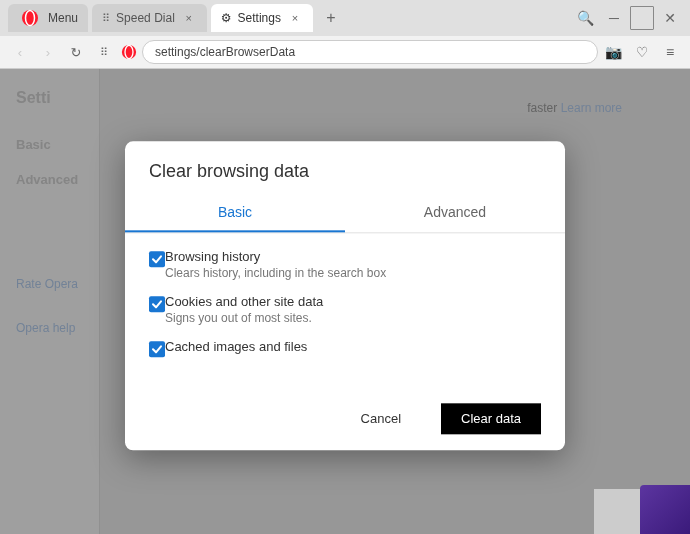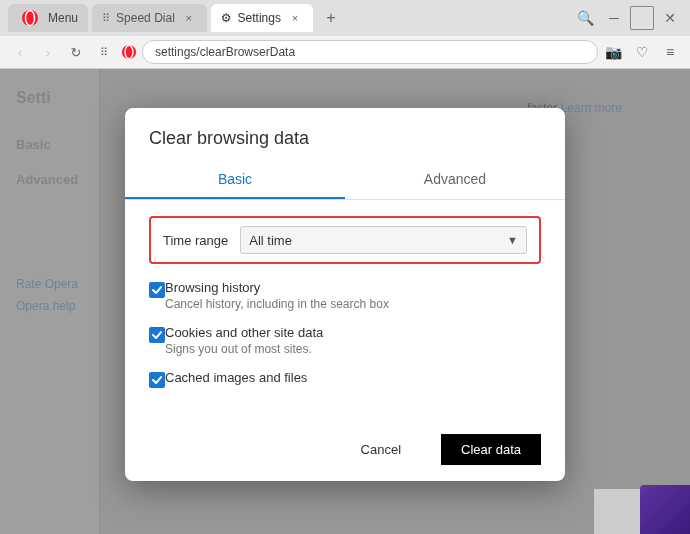--- a/index.html
+++ b/index.html
@@ -137,55 +137,48 @@
 <div class="page-bg">
 
   <div class="sidebar-hint">
     <div class="sidebar-title">Setti</div>
     <div style="margin-top:16px;">
       <div class="sidebar-item">Basic</div>
       <div class="sidebar-item" style="margin-top:8px;">Advanced</div>
     </div>
     <div style="margin-top:80px;">
       <div class="sidebar-link">Rate Opera</div>
-      <div class="sidebar-link" style="margin-top:0;">Opera help</div>
+      <div class="sidebar-link" style="margin-top:22px;">Opera help</div>
     </div>
   </div>
 
   <div class="faster-hint">
     <span>faster</span> <span style="color:#b0c8e8;">Learn more</span>
   </div>
 
   <div class="overlay"></div>
 
   <div class="dialog">
     <div class="dialog-title">Clear browsing data</div>
     <div class="dialog-tabs">
       <div class="dialog-tab active">Basic</div>
       <div class="dialog-tab">Advanced</div>
     </div>
     <div class="dialog-body">
 
-      <div class="time-range-row">
-        <span class="time-range-label">Time range</span>
-        <div class="time-range-select">
-          <span>All time</span>
-          <span class="select-arrow">▼</span>
-        </div>
-      </div>
 
       <div class="checkbox-item">
         <div class="checkbox">
           <svg viewBox="0 0 12 12" fill="none">
             <polyline points="2,6 5,9 10,3" stroke="white" stroke-width="2" stroke-linecap="round" stroke-linejoin="round"></polyline>
           </svg>
         </div>
         <div class="checkbox-text">
           <span class="checkbox-label">Browsing history</span>
-          <span class="checkbox-desc">Cancel history, including in the search box</span>
+          <span class="checkbox-desc">Clears history, including in the search box</span>
         </div>
       </div>
 
       <div class="checkbox-item">
         <div class="checkbox">
           <svg viewBox="0 0 12 12" fill="none">
             <polyline points="2,6 5,9 10,3" stroke="white" stroke-width="2" stroke-linecap="round" stroke-linejoin="round"></polyline>
           </svg>
         </div>
         <div class="checkbox-text">

